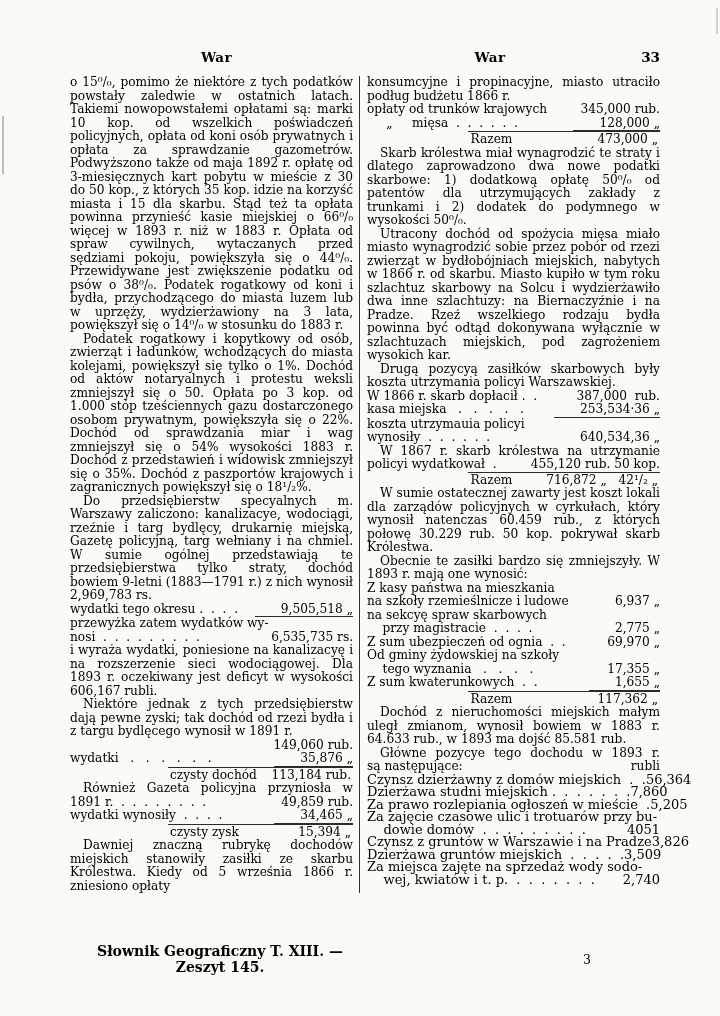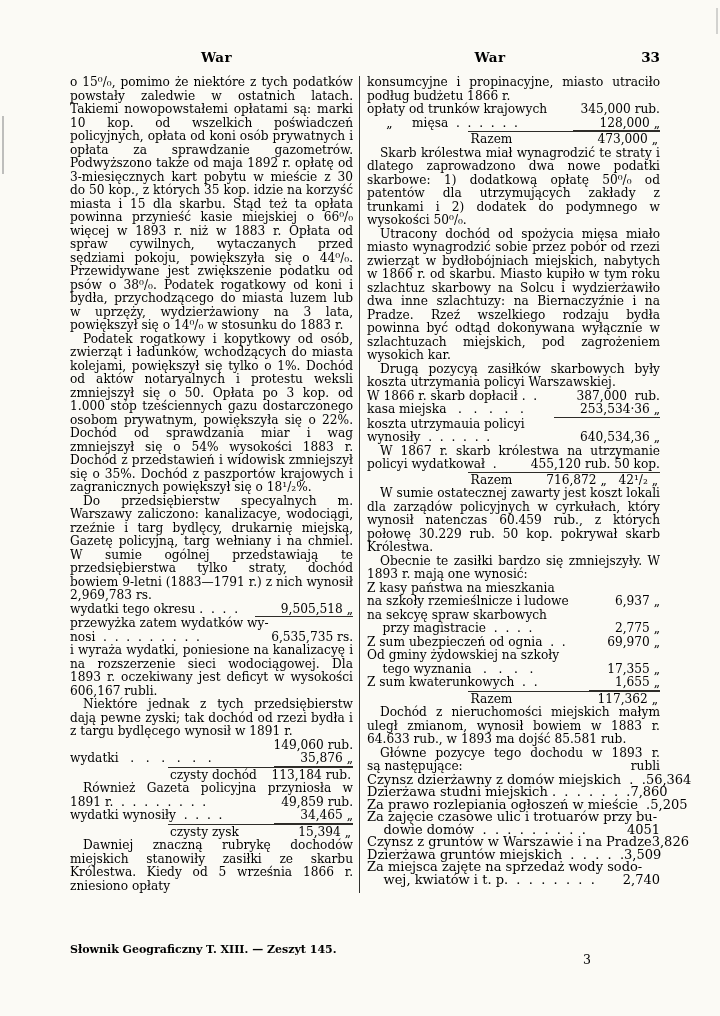--- a/index.html
+++ b/index.html
@@ -20,21 +20,21 @@
   .ind{text-indent:13px;}
   .pline{}
   .jl{text-align:justify;text-align-last:justify;}
   .row{display:flex;align-items:baseline;}
   .row .lbl{white-space:pre;}
   .row .amt{margin-left:auto;white-space:pre;text-align:right;}
   .row.ul .amt{border-bottom:1.3px solid #2e2c28;padding-left:26px;}
   .row.total{width:64%;margin-left:auto;border-top:1.3px solid #2e2c28;justify-content:space-between;padding:1px 2px 0 2px;}
   .row.sm,.pline.sm{font-size:13px;line-height:12.5px;}
   .it{}
-  .footer-imprint{position:absolute;left:70px;top:943px;width:300px;text-align:left;font-weight:bold;font-size:11px;}
+  .footer-imprint{position:absolute;left:70px;top:943px;width:300px;text-align:center;font-weight:bold;font-size:14px;}
   .signature{position:absolute;left:583px;top:952px;font-size:12.5px;}
 </style>
 </head>
 <body>
 
 <div class="page">
   <div class="scan-artifact"></div>
   <div class="scan-artifact2"></div>
 
   <div class="hdr" id="hdr-left">War</div>

